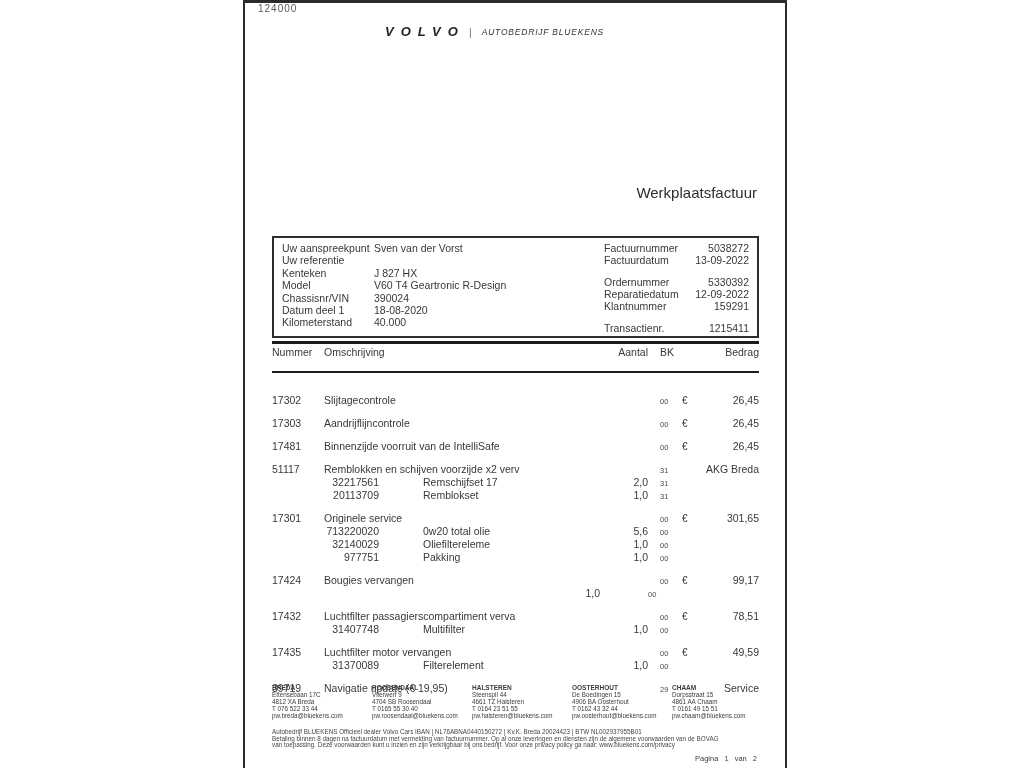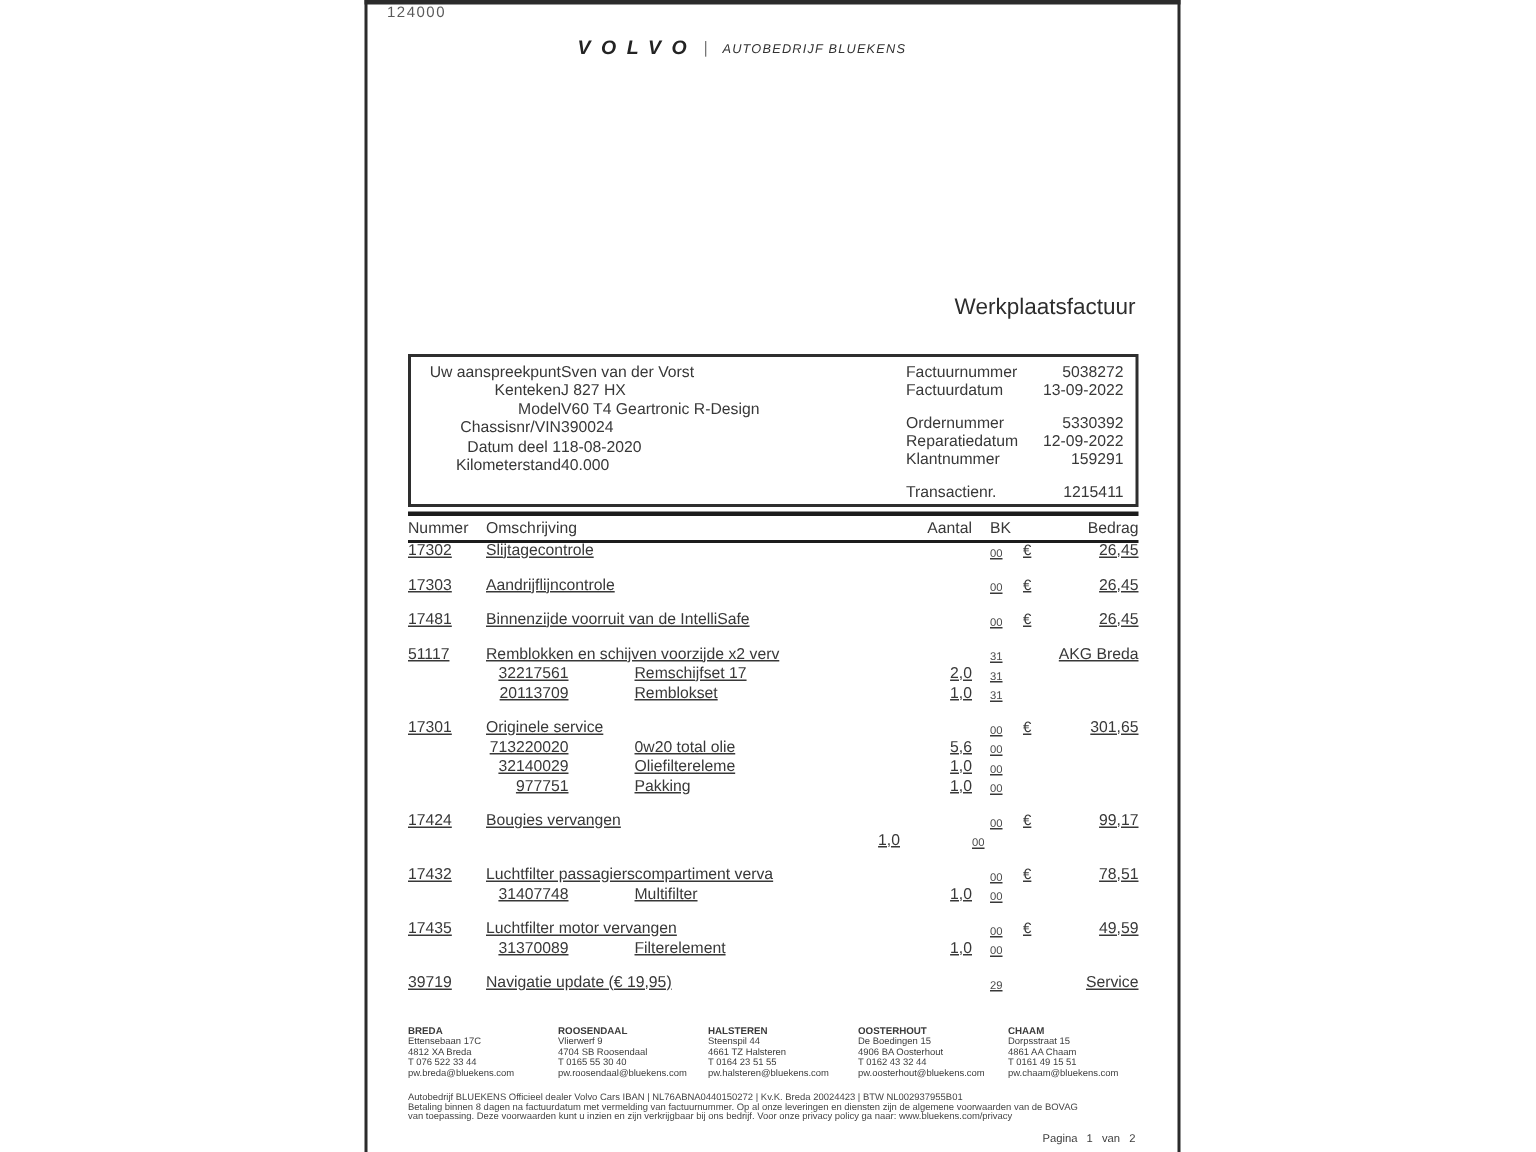--- a/index.html
+++ b/index.html
@@ -7,38 +7,38 @@
           font-family:"Liberation Sans",sans-serif;color:#383838;}
   .page{position:absolute;left:243px;top:0;width:544px;height:768px;box-sizing:border-box;
         background:#ffffff;border-left:2px solid #2b2b2b;border-right:2px solid #2b2b2b;
         border-top:3px solid #2b2b2b;}
   .scan-counter{position:absolute;left:13px;top:0;font-family:Liberation Sans, sans-serif;
         font-size:10px;letter-spacing:1px;color:#5a5a5a;}
   .brand{position:absolute;left:140px;top:21px;display:flex;align-items:center;font-style:italic;}
   .brand-volvo{font-size:13px;font-weight:bold;letter-spacing:7px;color:#232323;}
   .brand-sep{font-size:11px;color:#777;margin:0 10px 0 4px;font-weight:normal;}
   .brand-dealer{font-size:8.5px;letter-spacing:0.8px;color:#333;}
-  .doc-title{position:absolute;right:28px;top:193px;font-size:15px;color:#2d2d2d;text-align:right;}
+  .doc-title{position:absolute;right:28px;top:181px;font-size:15px;color:#2d2d2d;text-align:right;}
   .info-box{position:absolute;left:27px;top:233px;width:487px;height:102px;box-sizing:border-box;
         border:2px solid #2e2e2e;font-size:10.5px;}
   .info-left{position:absolute;left:8px;top:4px;width:300px;}
-  .info-left .info-row{display:flex;height:12.4px;line-height:12.4px;text-align:right;}
+  .info-left .info-row{display:flex;height:12.4px;line-height:12.4px;}
   .info-left .info-label{width:92px;}
   .info-right{position:absolute;left:330px;top:4px;right:8px;}
   .info-right .info-row{display:flex;justify-content:space-between;height:12px;line-height:12px;}
   .info-right .info-row.spacer{height:10px;}
   .invoice-table{position:absolute;left:27px;top:338px;width:487px;font-size:10.5px;}
-  .thead{border-top:3px solid #1c1c1c;border-bottom:2.5px solid #1c1c1c;padding:3px 0 1px 0;}
+  .thead{border-top:3px solid #1c1c1c;border-bottom:2.5px solid #1c1c1c;padding:3px 0 12px 0;}
   .trow{display:grid;grid-template-columns:52px 276px 48px 12px 22px 14px 63px;line-height:11.5px;}
   .c-aant{text-align:right;}
   .c-bk{font-size:7.5px;color:#4a4a4a;padding-top:1.5px;}
   .thead .c-bk{font-size:10.5px;color:#383838;padding-top:0;}
   .c-eur{font-size:10px;}
   .c-bedrag{text-align:right;}
-  .tbody{margin-top:0;text-decoration:underline;}
+  .tbody{margin-top:22px;}
   .tgroup{margin-bottom:10px;}
   .p-oms{display:flex;gap:39px;}
   .p-nr{width:55px;text-align:right;flex:none;}
   .p-desc{margin-left:5px;}
   .locations{position:absolute;left:27px;top:681px;width:487px;display:grid;
         grid-template-columns:repeat(5,100px);font-size:6.3px;line-height:7px;color:#3c3c3c;}
   .loc-name{font-weight:bold;font-size:6.5px;}
   .legal{position:absolute;left:27px;top:726px;width:487px;font-size:6.3px;line-height:6.6px;color:#454545;}
   .pagination{position:absolute;right:28px;top:751px;font-size:7.5px;word-spacing:4px;color:#3c3c3c;}
 </style>
@@ -58,20 +58,24 @@
 
     <div class="doc-title">Werkplaatsfactuur</div>
 
     <div class="info-box">
       <div class="info-left">
         <div class="info-row">
             <span class="info-label">Uw aanspreekpunt</span>
             <span>Sven van der Vorst</span>
           </div>
         <div class="info-row">
+            <span class="info-label">Uw referentie</span>
+            <span></span>
+          </div>
+        <div class="info-row">
             <span class="info-label">Kenteken</span>
             <span>J 827 HX</span>
           </div>
         <div class="info-row">
             <span class="info-label">Model</span>
             <span>V60 T4 Geartronic R-Design</span>
           </div>
         <div class="info-row">
             <span class="info-label">Chassisnr/VIN</span>
             <span>390024</span>

